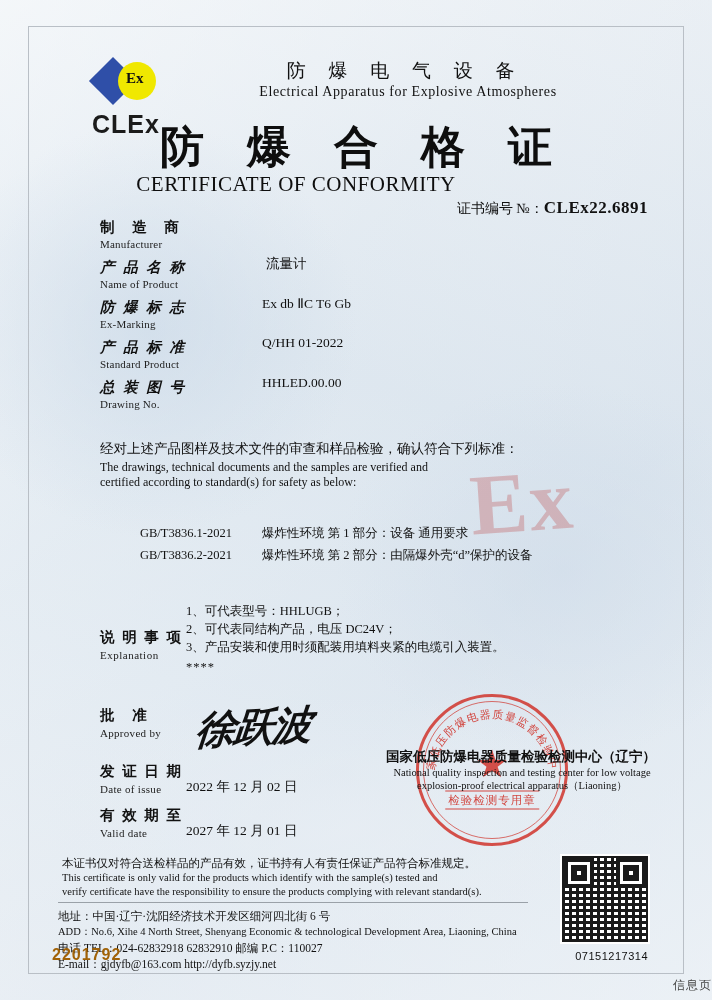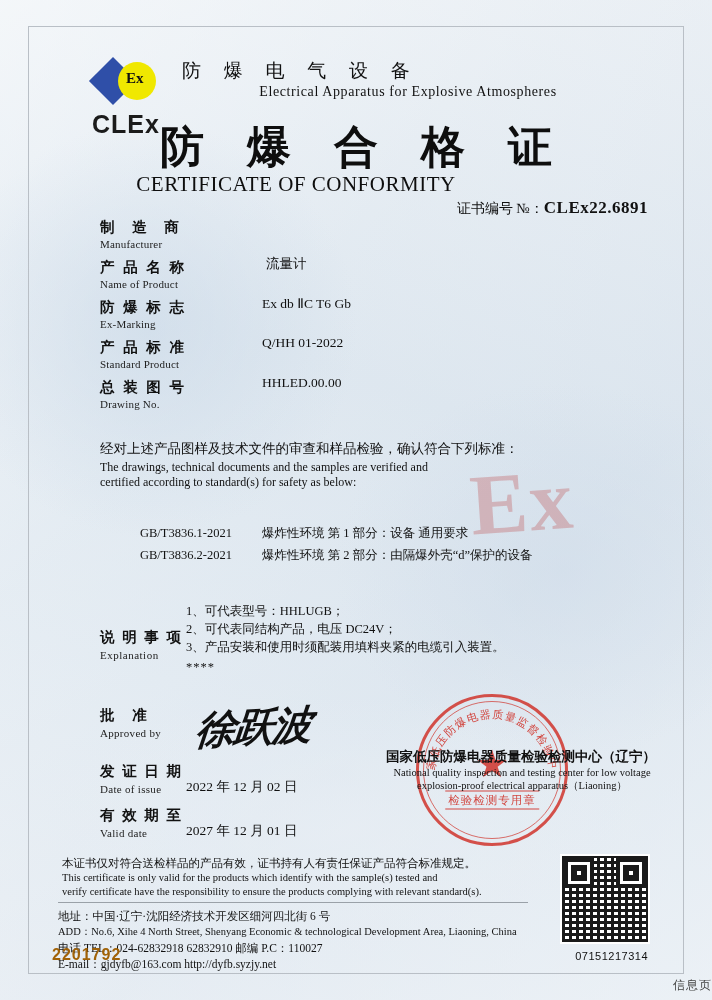--- a/index.html
+++ b/index.html
@@ -88,22 +88,23 @@
     margin-top: 4px;
     font-family: "Liberation Sans", sans-serif;
     font-size: 25px;
     font-weight: bold;
     letter-spacing: 1px;
     color: #1b1b1b;
   }
 
   .head-cn {
     position: absolute;
-    left: 182px; top: 58px;
+    left: 190px; top: 58px;
     width: 430px;
+    text-align: center;
     font-size: 19px;
     letter-spacing: 9px;
     color: #111;
   }
   .head-en {
     position: absolute;
     left: 190px; top: 84px;
     width: 436px;
     text-align: center;
     font-size: 14px;
@@ -161,21 +162,21 @@
     text-align: left;
   }
   .lbl .cn {
     display: block;
     font-size: 14.5px;
     font-weight: bold;
     color: #111;
     letter-spacing: 0px;
   }
   .lbl .cn.sp4 { letter-spacing: 7px; }
-  .lbl .cn.sp3 { letter-spacing: 2.5px; }
+  .lbl .cn.sp3 { letter-spacing: 2.5px; font-style: italic; }
   .lbl .en {
     display: block;
     font-size: 11px;
     color: #222;
     letter-spacing: 0.2px;
     margin-top: 1px;
   }
   .val {
     position: absolute;
     left: 166px; top: 1px;

